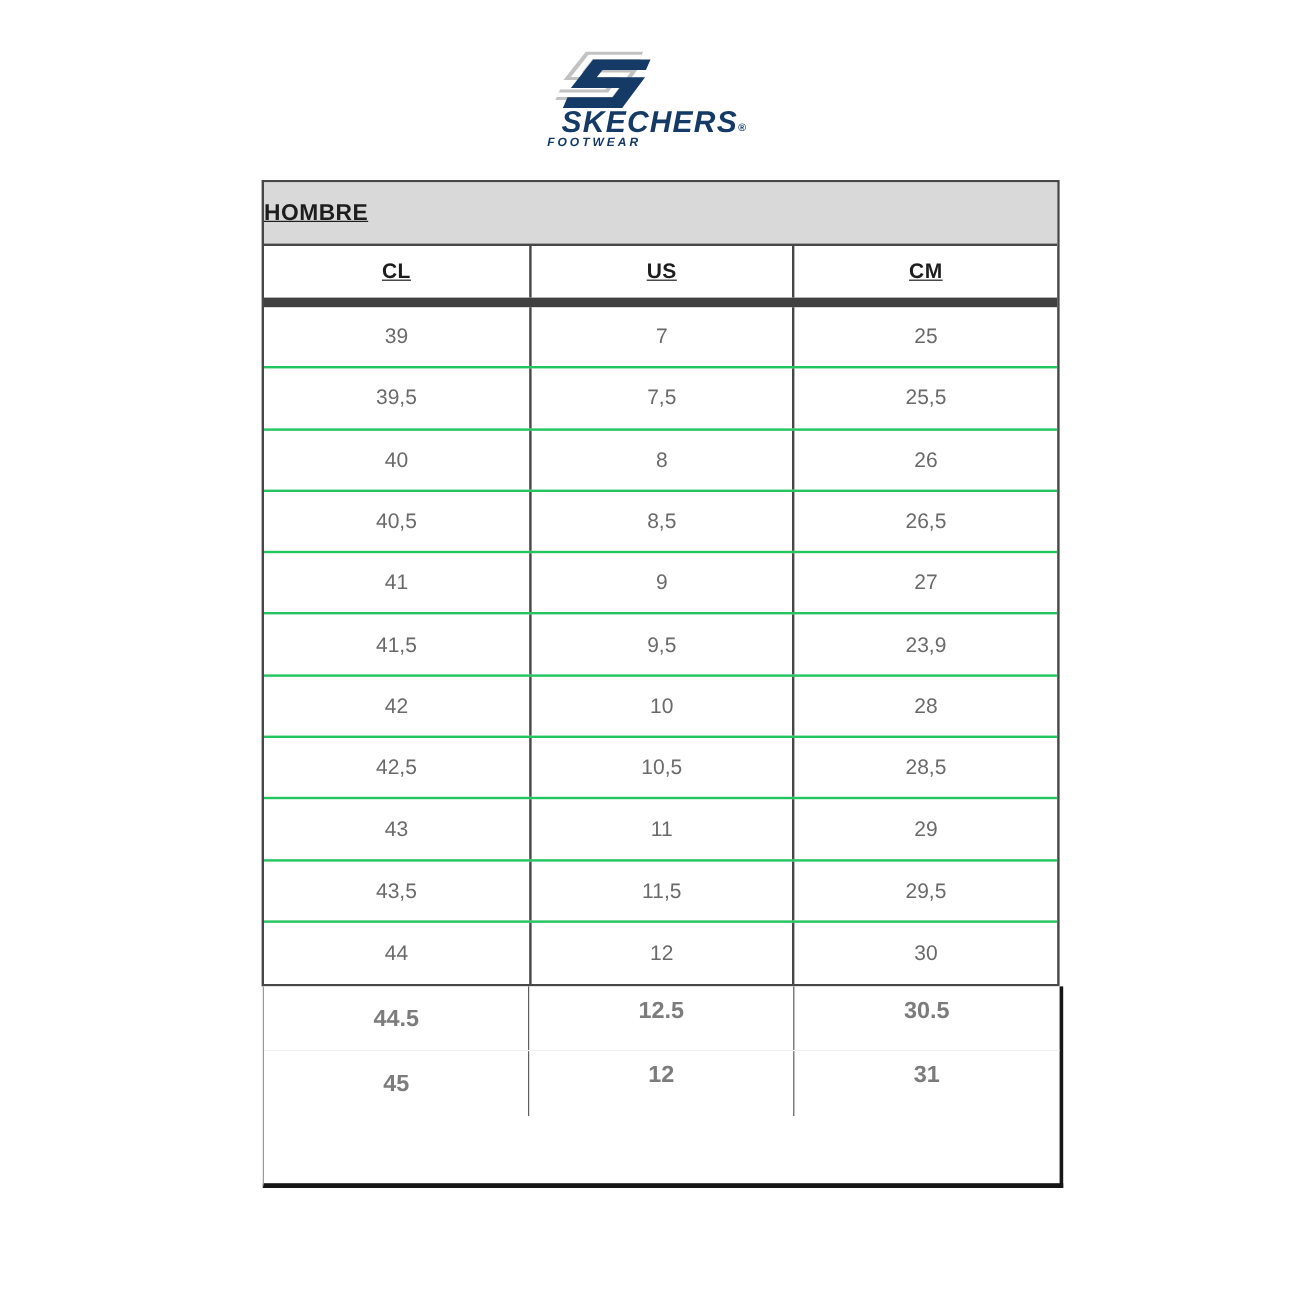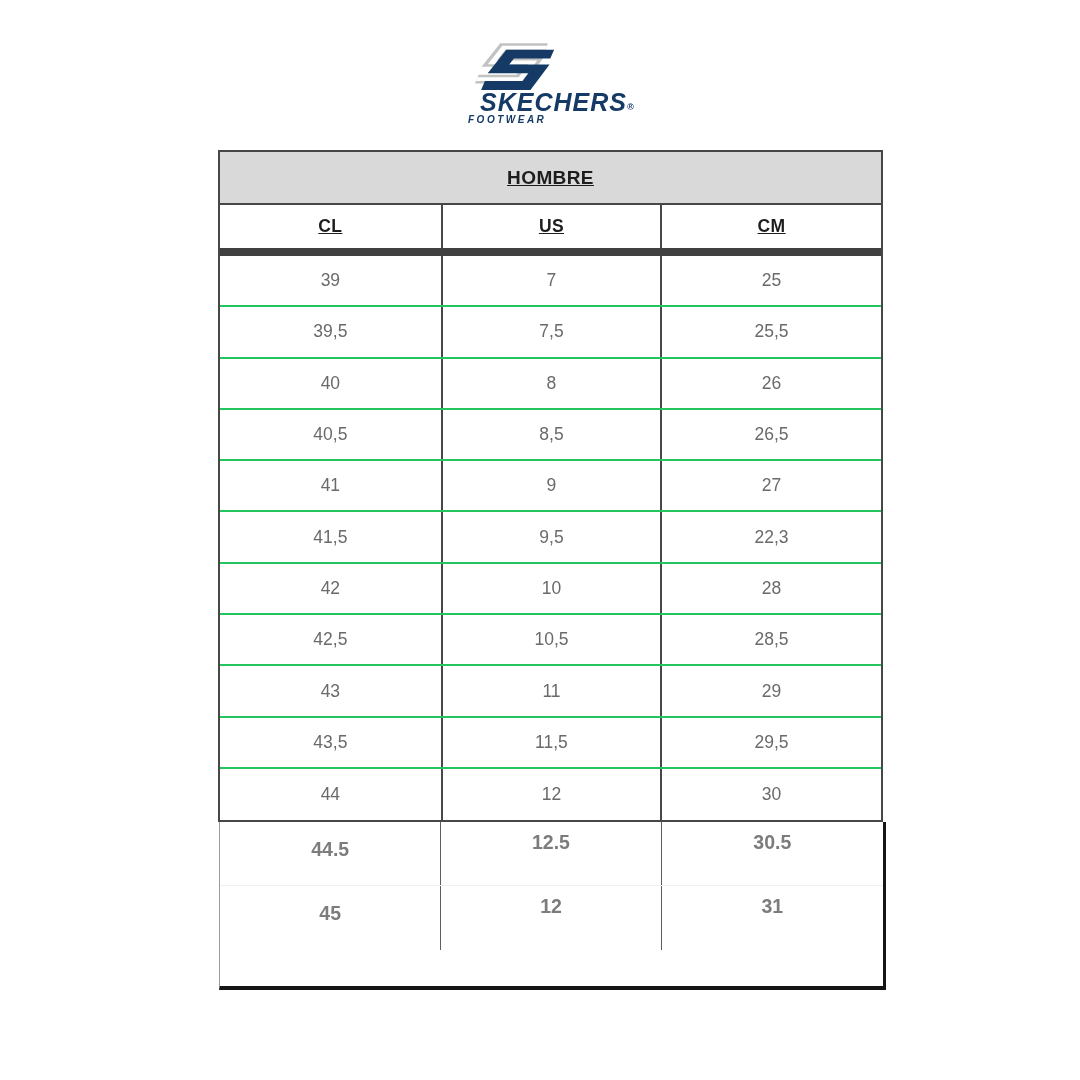--- a/index.html
+++ b/index.html
@@ -12,21 +12,21 @@
     position: relative;
     width: 1080px;
     height: 1080px;
     background: #ffffff;
     overflow: hidden;
   }
 
   
   .logo {
     position: absolute;
-    left: 468px;
+    left: 456px;
     top: 42px;
     width: 178px;
     height: 84px;
   }
   .s-mark {
     position: absolute;
     left: 2px;
     top: 0;
     width: 90px;
     height: 50px;
@@ -68,21 +68,21 @@
     box-sizing: border-box;
     border: 2px solid #474747;
     background: #ffffff;
   }
   .title-row {
     height: 51px;
     background: #d9d9d9;
     border-bottom: 2px solid #474747;
     display: flex;
     align-items: center;
-    justify-content: center;
+    justify-content: flex-start;
   }
   .title-text {
     font-size: 19px;
     font-weight: bold;
     text-decoration: underline;
     color: #1d1d1d;
     letter-spacing: 0.4px;
   }
   .grid-row {
     display: grid;
@@ -129,21 +129,21 @@
     height: 168px;
     box-sizing: border-box;
     background: #ffffff;
     border-left: 1px solid #9a9a9a;
     border-right: 3px solid #161616;
     border-bottom: 4px solid #161616;
   }
   .overlay-row {
     display: grid;
     grid-template-columns: 33.4% 33.2% 33.4%;
-    height: 64px;
+    height: 54px;
     border-bottom: 1px solid #f0f0f0;
     box-sizing: border-box;
   }
   .overlay-row:last-child {
     border-bottom: none;
   }
   .overlay .cell {
     border-right: 1.5px solid #5f5f5f;
     font-weight: bold;
     font-size: 19.5px;
@@ -208,21 +208,21 @@
       <div class="cell">26,5</div>
     </div>
     <div class="grid-row data-row">
       <div class="cell">41</div>
       <div class="cell">9</div>
       <div class="cell">27</div>
     </div>
     <div class="grid-row data-row">
       <div class="cell">41,5</div>
       <div class="cell">9,5</div>
-      <div class="cell">22,3</div>
+      <div class="cell">23,9</div>
     </div>
     <div class="grid-row data-row">
       <div class="cell">42</div>
       <div class="cell">10</div>
       <div class="cell">28</div>
     </div>
     <div class="grid-row data-row">
       <div class="cell">42,5</div>
       <div class="cell">10,5</div>
       <div class="cell">28,5</div>

